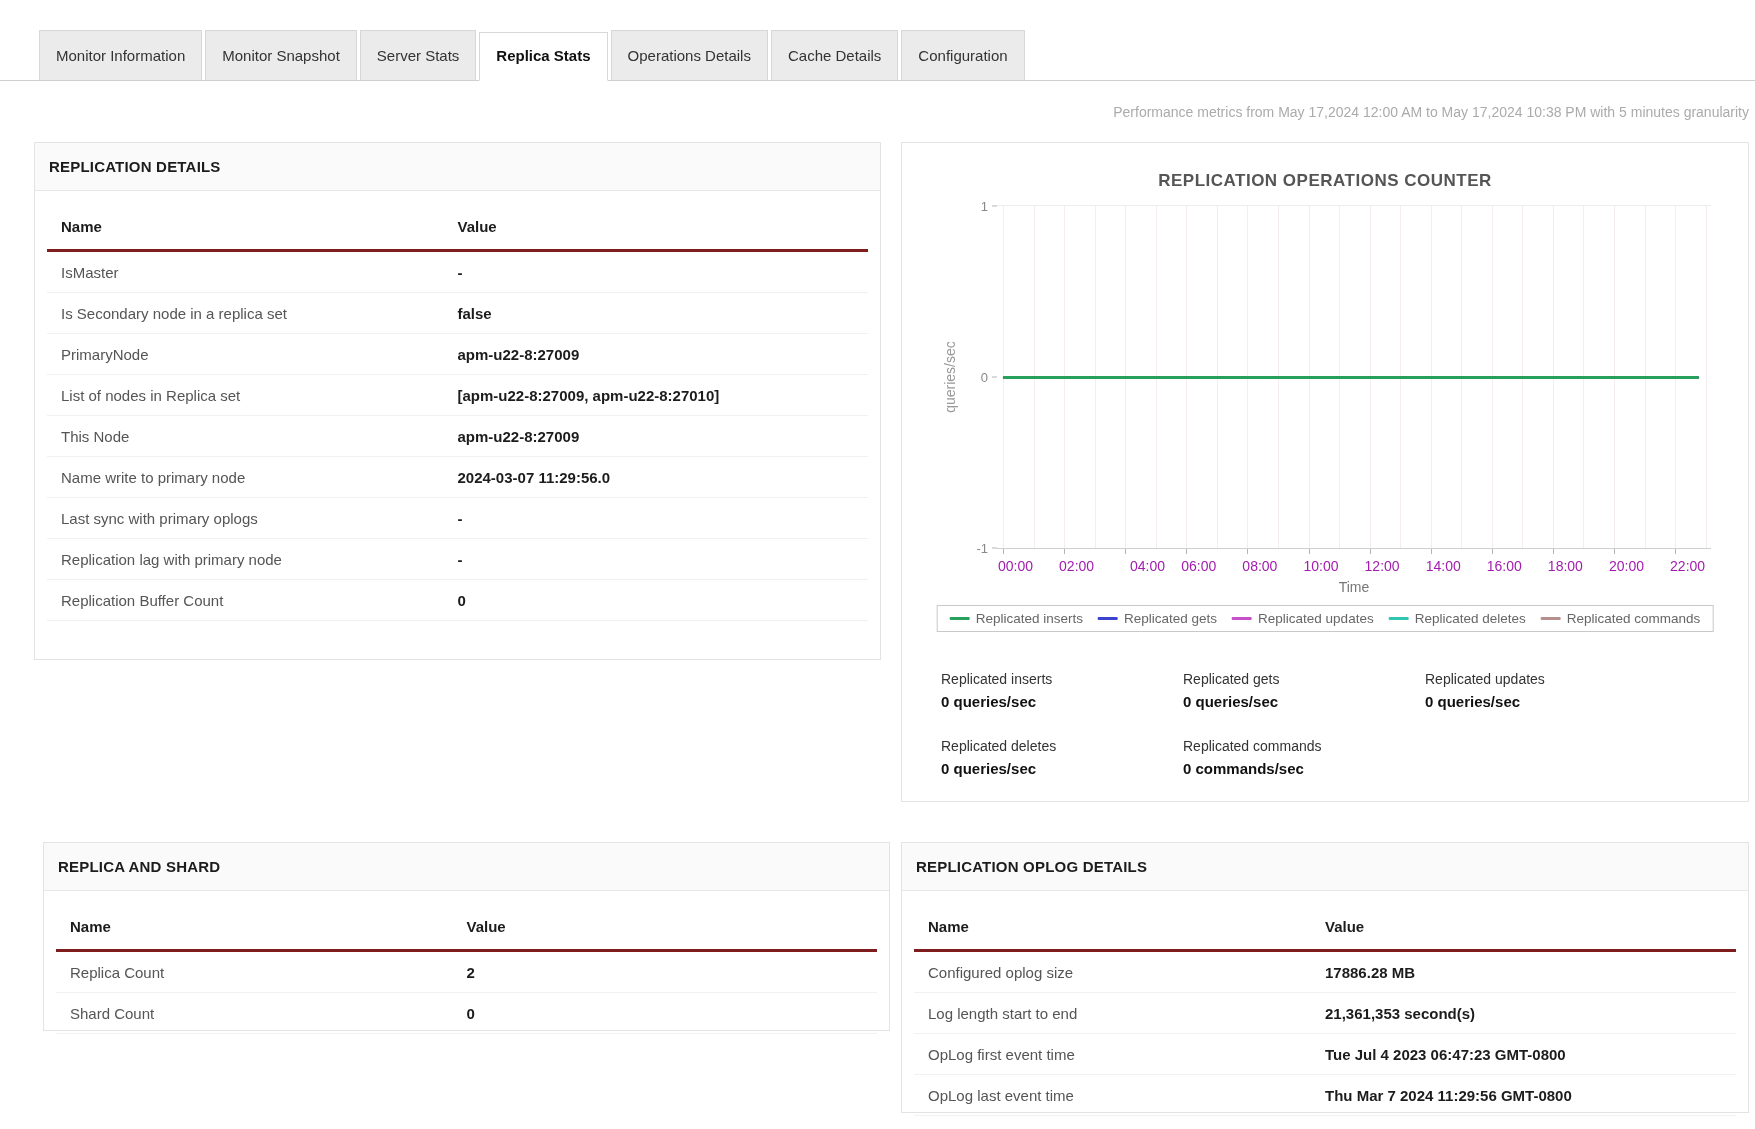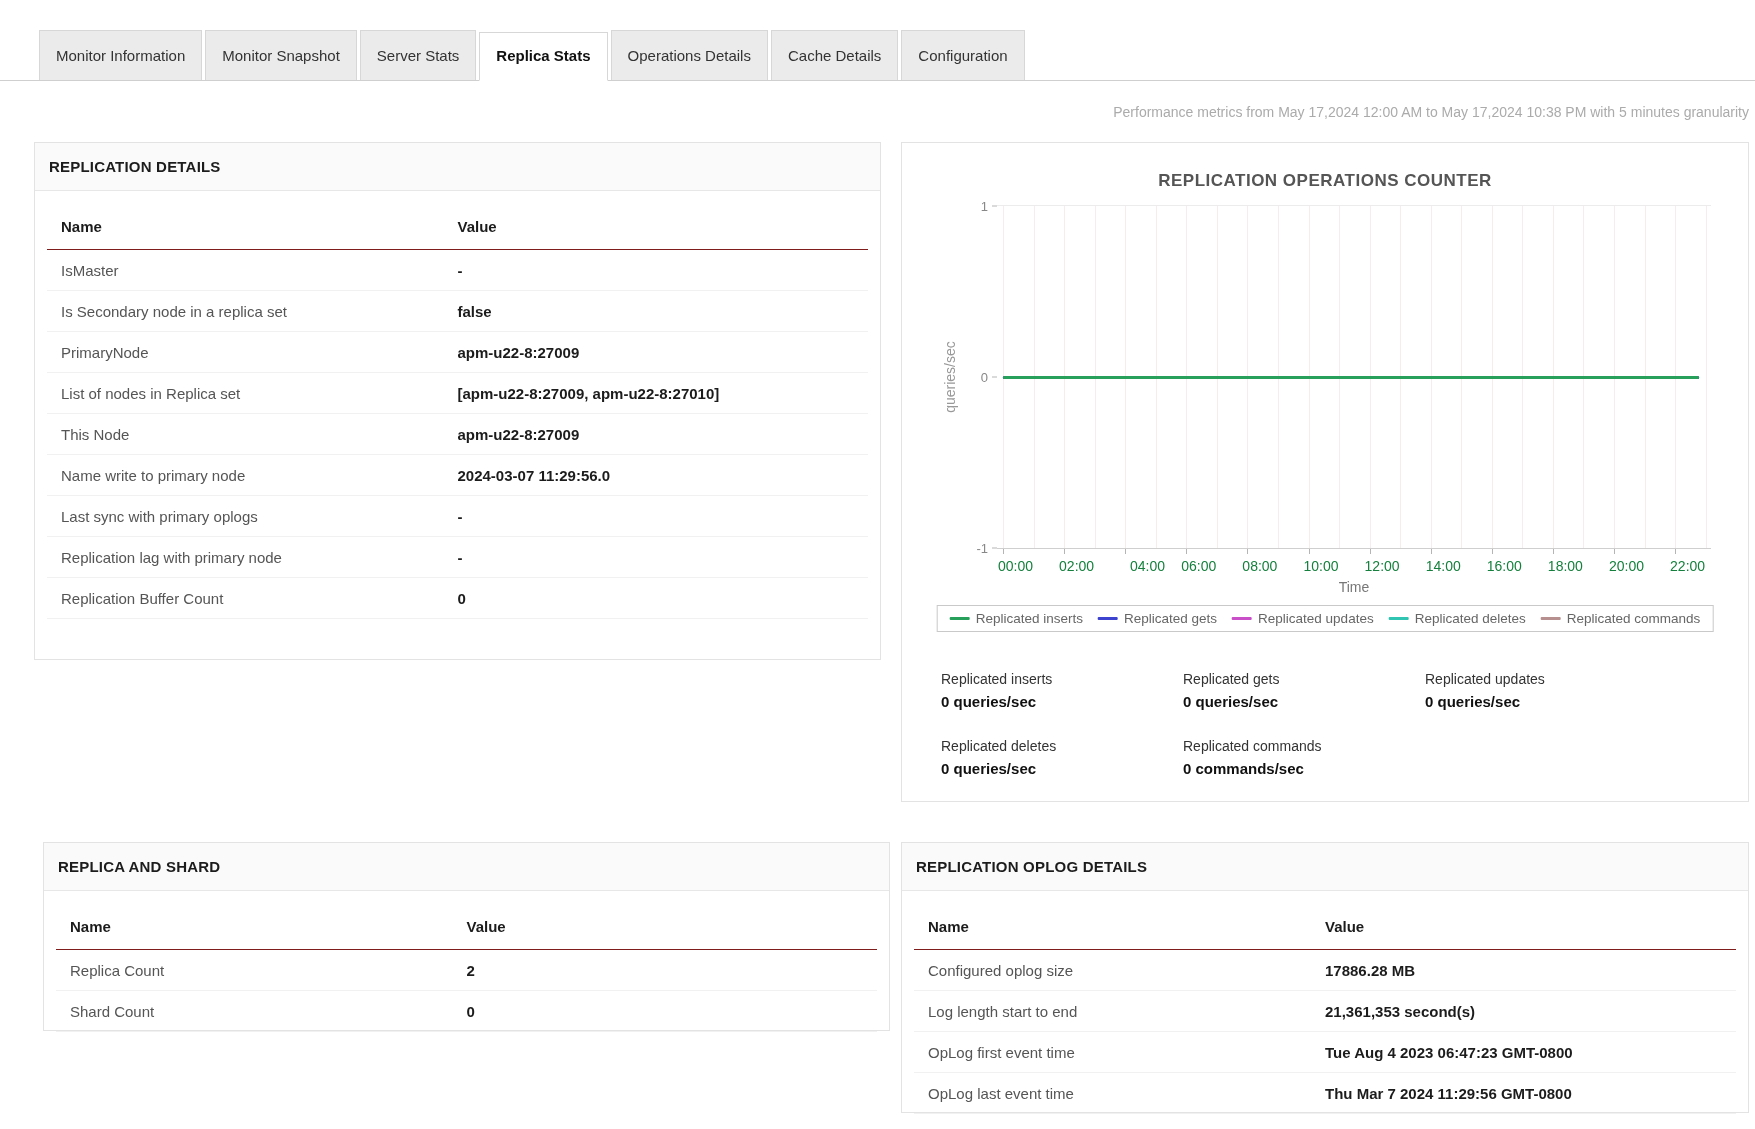--- a/index.html
+++ b/index.html
@@ -20,36 +20,36 @@
   .card-header{height:47px;background:#fafafa;border-bottom:1px solid #e7e7e7;display:flex;
        align-items:center;padding:0 14px;font-size:15px;font-weight:bold;color:#1c1c1c;letter-spacing:.2px;}
   #panel-replication-details{left:34px;top:142px;width:847px;height:518px;}
   #panel-chart{left:901px;top:142px;width:848px;height:660px;}
   #panel-replica-shard{left:43px;top:842px;width:847px;height:189px;}
   #panel-oplog{left:901px;top:842px;width:848px;height:271px;}
 
   
   .kv-table{padding:12px 12px 0 12px;}
   .kv-row{display:flex;align-items:center;height:40px;border-bottom:1px solid #f1f1f1;font-size:15px;}
-  .kv-row.header{height:46px;border-bottom:1px solid #7f1d1d;}
+  .kv-row.header{height:46px;border-bottom:3px solid #7f1d1d;}
   .kv-name{width:50%;color:#555;padding-left:14px;box-sizing:border-box;}
   .kv-value{width:50%;color:#1c1c1c;font-weight:bold;}
   .kv-row.header .kv-name{color:#1c1c1c;font-weight:bold;}
 
   
   .chart-title{position:absolute;top:28px;left:0;width:100%;text-align:center;font-size:17px;
        font-weight:bold;color:#555;letter-spacing:.5px;}
   .plot{position:absolute;left:95px;top:62px;width:714px;height:342px;border-top:1px solid #ececec;
        border-bottom:1px solid #cfcfcf;}
   .gridline{position:absolute;top:0;bottom:0;width:1px;background:#f5eded;}
   .series-line{position:absolute;left:6px;right:12px;top:calc(50% - 1px);height:3px;border-radius:2px;}
   .ytick{position:absolute;right:calc(100% + 9px);transform:translateY(-50%);font-size:13px;color:#888;}
   .ydash{position:absolute;left:-5px;width:5px;height:1px;background:#b5b5b5;transform:translateY(-50%);}
   .xdash{position:absolute;bottom:-6px;width:1px;height:5px;background:#b5b5b5;}
-  .xtick{position:absolute;top:calc(100% + 10px);transform:translateX(-50%);font-size:14px;color:#15803d;padding-left:25px;}
+  .xtick{position:absolute;top:calc(100% + 10px);transform:translateX(-50%);font-size:14px;color:#a21caf;padding-left:25px;}
   .ylabel{position:absolute;left:-97px;top:163px;width:100px;text-align:center;font-size:14px;
        color:#999;transform:rotate(-90deg);}
   .time-label{position:absolute;top:436px;left:95px;width:714px;text-align:center;font-size:14px;color:#777;}
   .legend{position:absolute;top:462px;left:50%;transform:translateX(-50%);display:flex;align-items:center;
        gap:15px;border:1px solid #c9c9c9;background:#fff;padding:5px 12px;white-space:nowrap;}
   .legend-item{display:flex;align-items:center;gap:6px;font-size:13.5px;color:#666;cursor:pointer;}
   .legend-swatch{display:inline-block;width:20px;height:3px;border-radius:1px;}
 
   .stats{position:absolute;left:39px;top:528px;display:grid;grid-template-columns:repeat(3,242px);row-gap:28px;}
   .stat-label{font-size:14px;color:#333;margin-bottom:6px;}
@@ -255,20 +255,20 @@
       <div class="kv-row">
         <span class="kv-name">Configured oplog size</span>
         <span class="kv-value">17886.28 MB</span>
       </div>
       <div class="kv-row">
         <span class="kv-name">Log length start to end</span>
         <span class="kv-value">21,361,353 second(s)</span>
       </div>
       <div class="kv-row">
         <span class="kv-name">OpLog first event time</span>
-        <span class="kv-value">Tue Aug 4 2023 06:47:23 GMT-0800</span>
+        <span class="kv-value">Tue Jul 4 2023 06:47:23 GMT-0800</span>
       </div>
       <div class="kv-row">
         <span class="kv-name">OpLog last event time</span>
         <span class="kv-value">Thu Mar 7 2024 11:29:56 GMT-0800</span>
       </div>
     </div>
 </div>
 
 </body></html>

